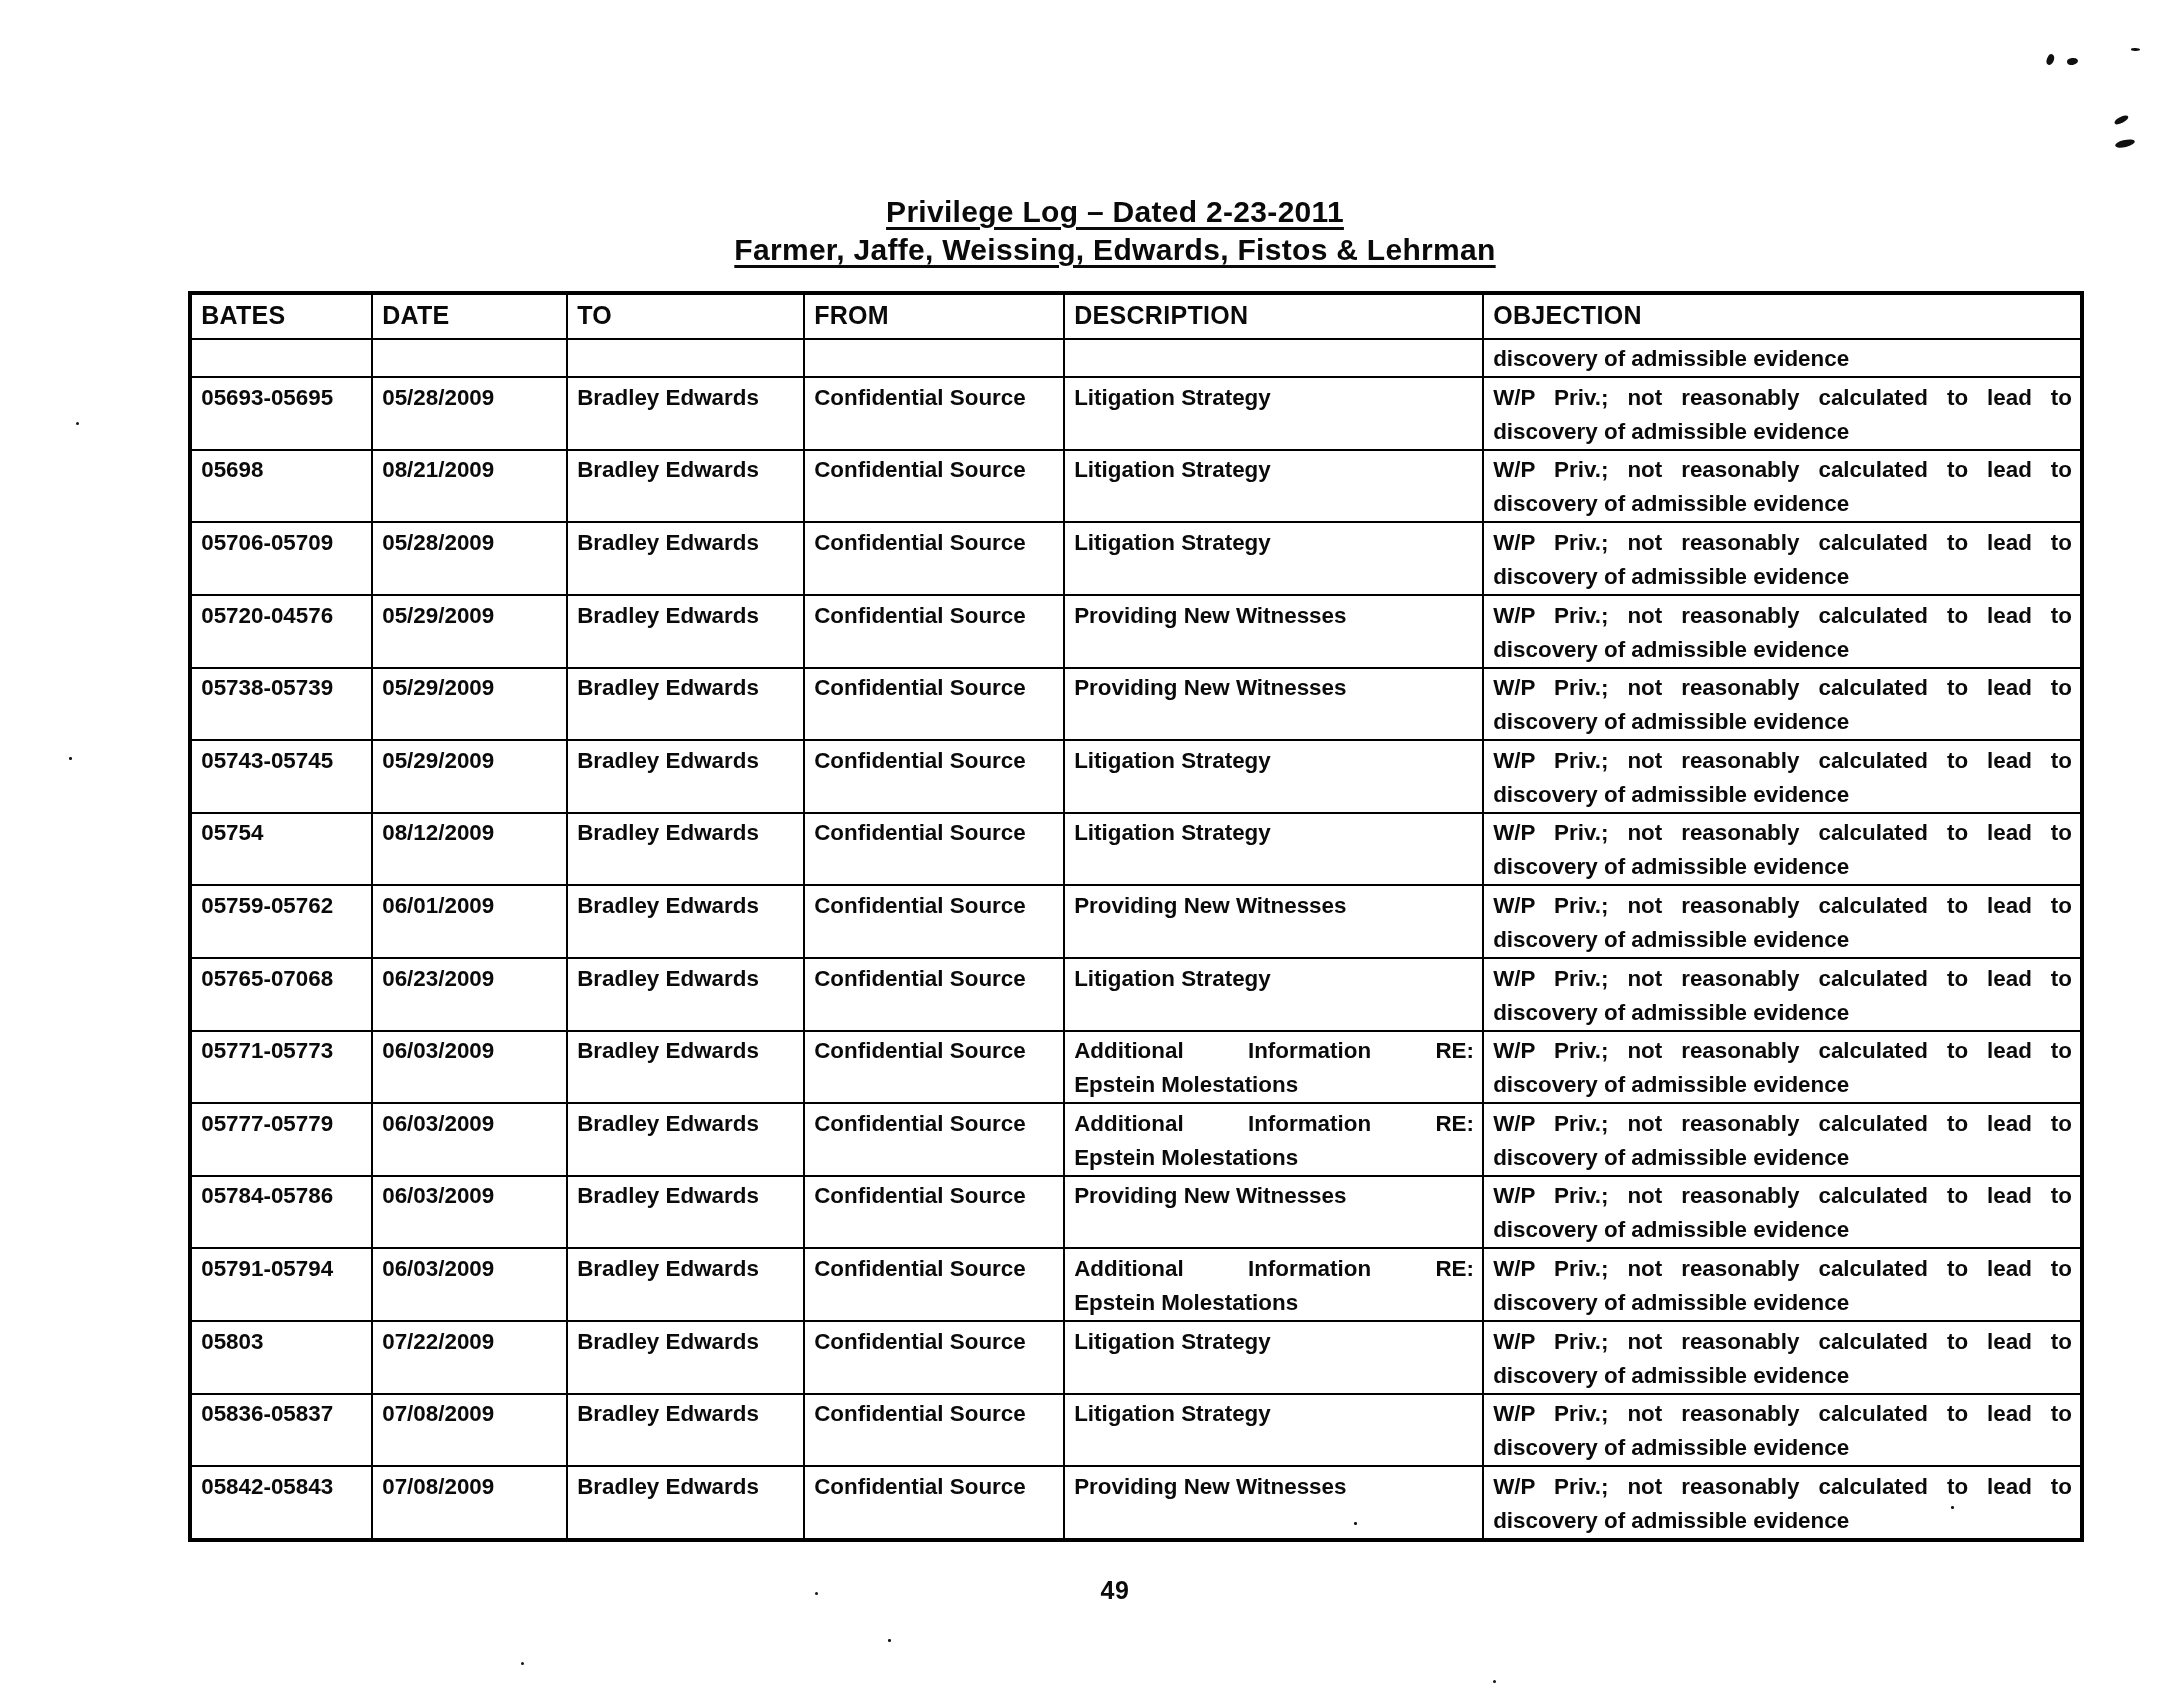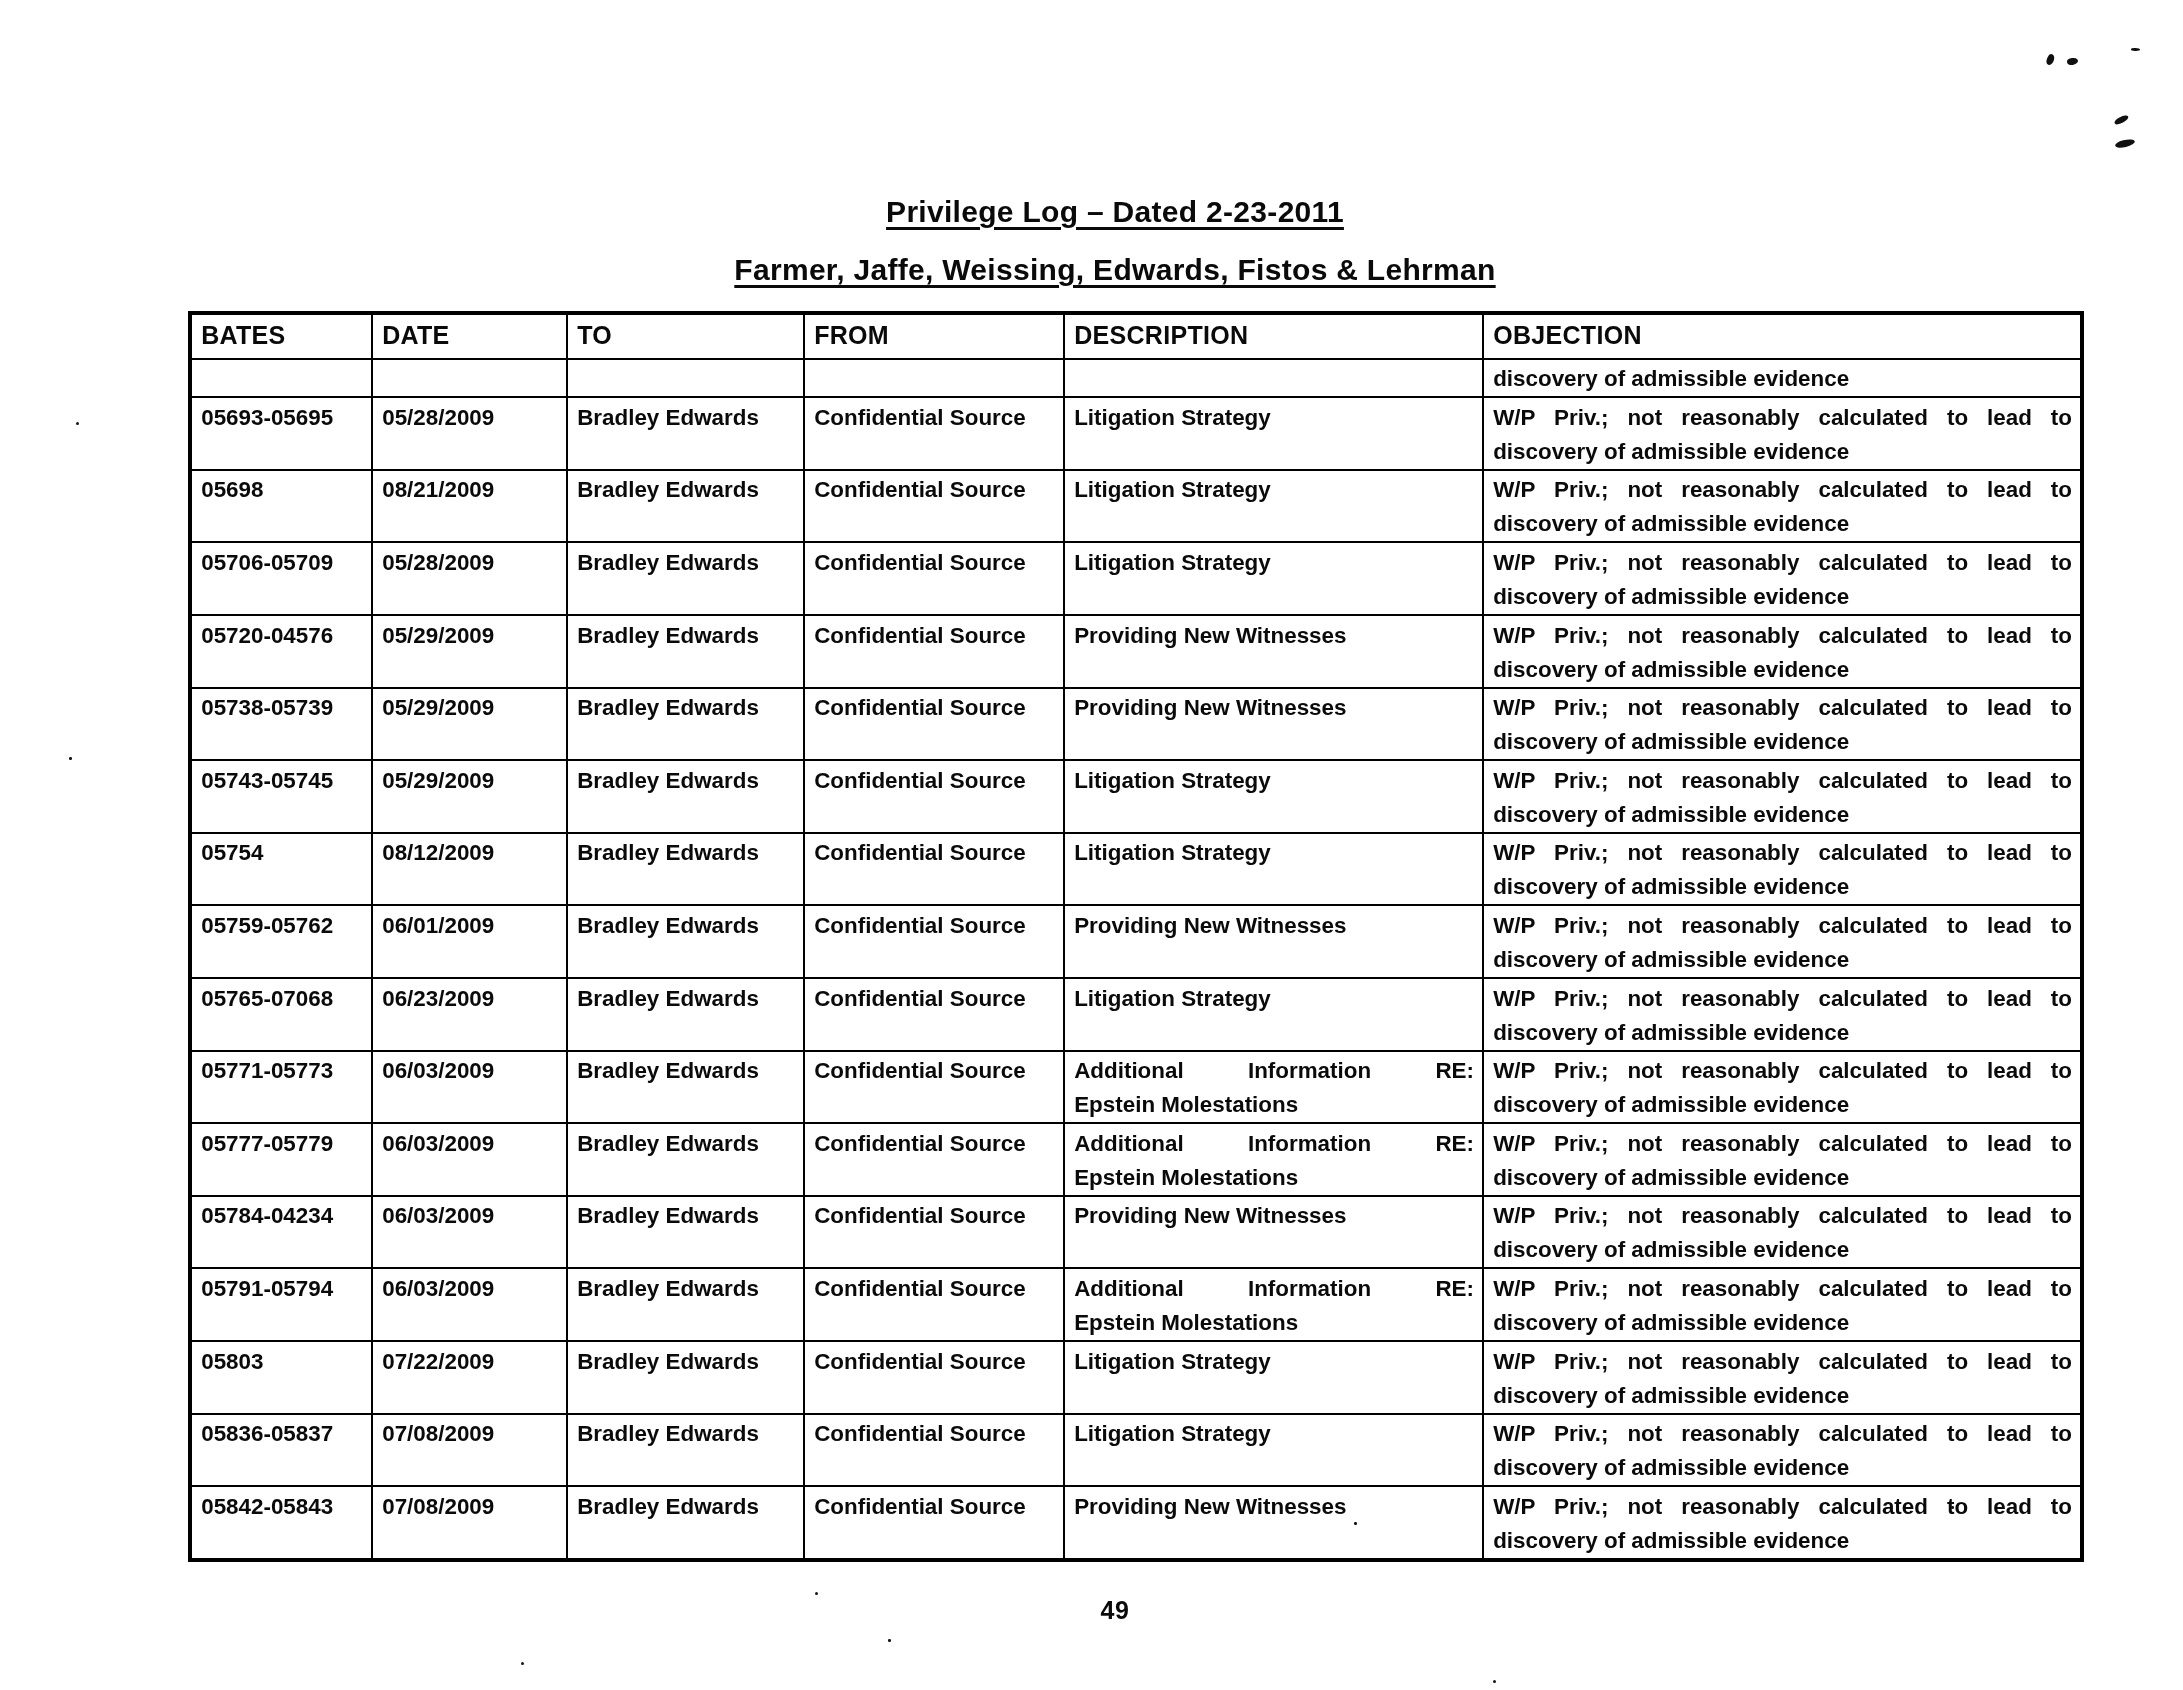--- a/index.html
+++ b/index.html
@@ -29,21 +29,21 @@
   .title-line {
     font-weight: bold;
     font-size: 30px;
     line-height: 38px;
     text-decoration: underline;
     text-decoration-thickness: 3.3px;
     text-underline-offset: 5.3px;
     letter-spacing: 0.3px;
   }
   .title-line + .title-line {
-    margin-top: 20px;
+    margin-top: 0;
     text-align: center;
   }
   table.priv-log {
     margin-top: 22px;
     width: 1892px;
     border-collapse: collapse;
     border: 4px solid #000;
     table-layout: fixed;
   }
   table.priv-log th,
@@ -358,21 +358,21 @@
             <div class="line">Additional Information RE:</div>
             <div class="line">Epstein Molestations</div>
           </td>
           <td>
             <div class="line">W/P Priv.; not reasonably calculated to lead to</div>
             <div class="line">discovery of admissible evidence</div>
           </td>
         </tr>
         <tr class="row-data">
           <td>
-            <div class="line">05784-04234</div>
+            <div class="line">05784-05786</div>
           </td>
           <td>
             <div class="line">06/03/2009</div>
           </td>
           <td>
             <div class="line">Bradley Edwards</div>
           </td>
           <td>
             <div class="line">Confidential Source</div>
           </td>

